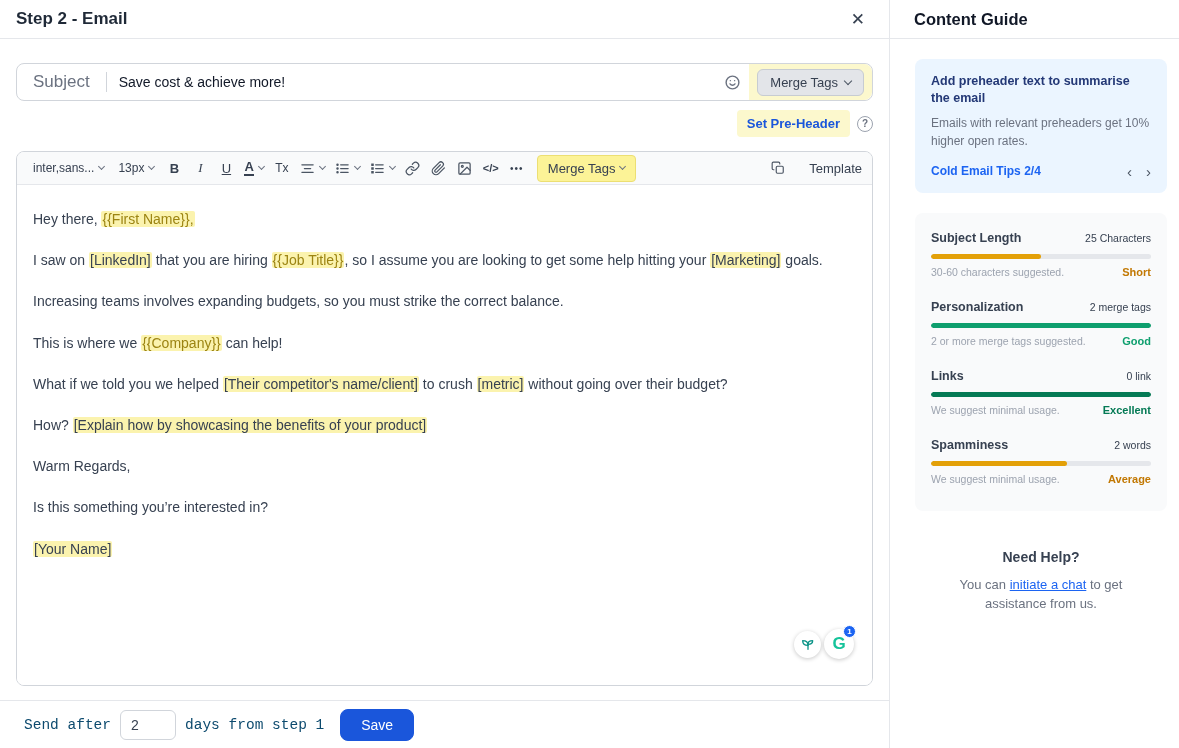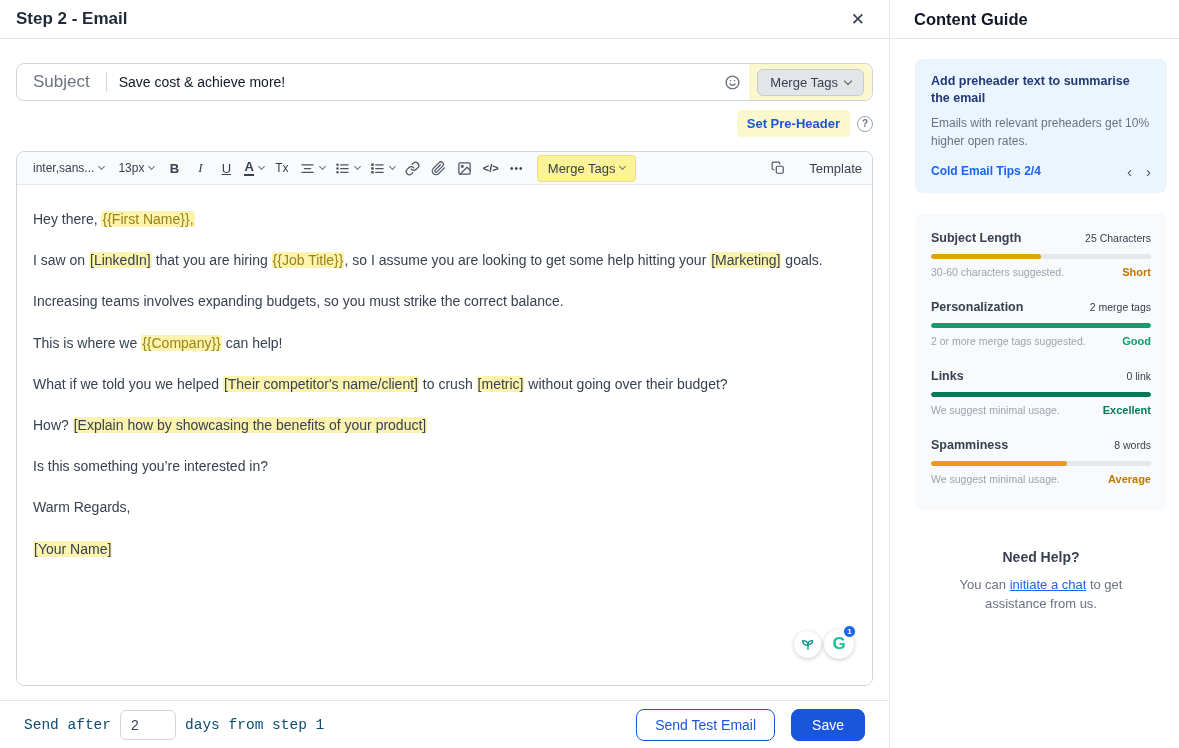--- a/index.html
+++ b/index.html
@@ -203,22 +203,22 @@
           </button>
       </div>
 
       <div class="editor-body">
         <p><span>Hey there, </span><span class="hl merge">{{First Name}},</span></p>
           <p><span>I saw on </span><span class="hl tag">[LinkedIn]</span><span> that you are hiring </span><span class="hl merge">{{Job Title}}</span><span>, so I assume you are looking to get some help hitting your </span><span class="hl tag">[Marketing]</span><span> goals.</span></p>
           <p><span>Increasing teams involves expanding budgets, so you must strike the correct balance.</span></p>
           <p><span>This is where we </span><span class="hl merge">{{Company}}</span><span> can help!</span></p>
           <p><span>What if we told you we helped </span><span class="hl tag">[Their competitor's name/client]</span><span> to crush </span><span class="hl tag">[metric]</span><span> without going over their budget?</span></p>
           <p><span>How? </span><span class="hl tag">[Explain how by showcasing the benefits of your product]</span></p>
+          <p><span>Warm Regards,</span></p>
           <p><span>Is this something you’re interested in?</span></p>
-          <p><span>Warm Regards,</span></p>
           <p><span class="hl tag">[Your Name]</span></p>
           <div class="gram-widget">
           <span class="gram-circle">
             <svg width="16" height="16" viewBox="0 0 24 24" fill="none" stroke="#0d9488" stroke-width="2" stroke-linecap="round" stroke-linejoin="round">
                 <path d="M12 20v-6"></path>
                 <path d="M12 14c0-4-3-7-8-7 0 5 3 7 8 7z"></path>
                 <path d="M12 12c0-3 2.5-5 7-5 0 4-2.5 5.5-7 5.5z"></path>
               </svg>
           </span>
           <span class="gram-circle gram-g">
@@ -227,21 +227,20 @@
           </span>
         </div>
       </div>
     </div>
   </div>
 
   <div class="left-footer">
     <span class="footer-text">Send after</span>
     <input class="days-input" type="text" value="2" style="">
     <span class="footer-text">days from step 1</span>
-    <button class="send-test-btn">Send Test Email</button>
     <button class="save-btn">Save</button>
   </div>
 </div>
 
 <div class="right">
   <div class="cg-header">
     <span class="title">Content Guide</span>
   </div>
   <div class="cg-body">
 
@@ -293,21 +292,21 @@
             <div class="m-fill" style="width: 100%; background: rgb(5, 122, 85);"></div>
           </div>
           <div class="m-row2">
             <span class="m-hint">We suggest minimal usage.</span>
             <span class="m-status" style="color: rgb(5, 122, 85);">Excellent</span>
           </div>
         </div>
         <div class="metric">
           <div class="m-row">
             <span class="m-label">Spamminess</span>
-            <span class="m-value">8 words</span>
+            <span class="m-value">2 words</span>
           </div>
           <div class="m-track">
             <div class="m-fill" style="width: 62%; background: rgb(227, 160, 8);"></div>
           </div>
           <div class="m-row2">
             <span class="m-hint">We suggest minimal usage.</span>
             <span class="m-status" style="color: rgb(194, 120, 3);">Average</span>
           </div>
         </div>
       </div>

